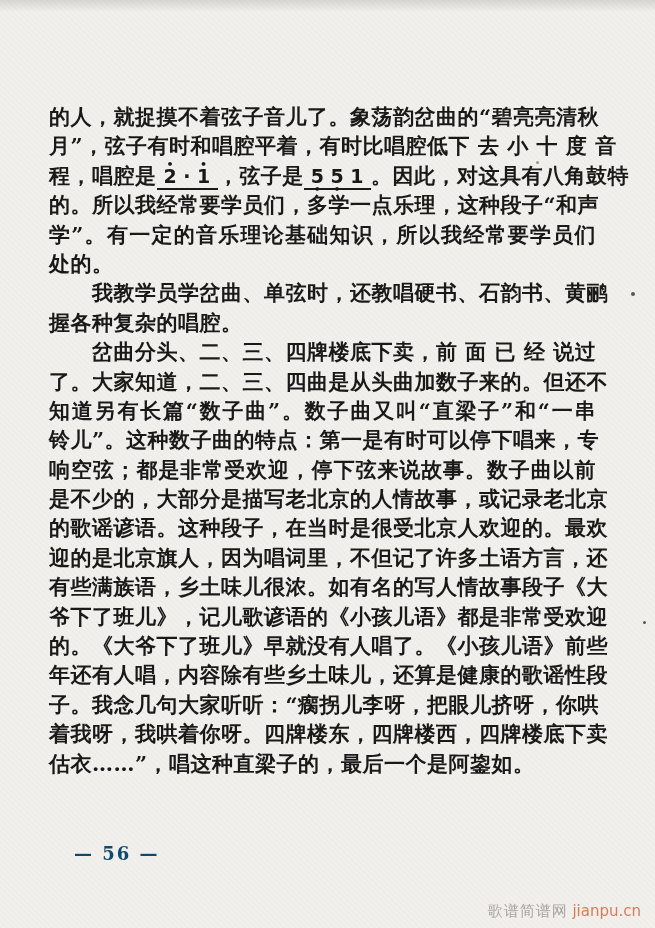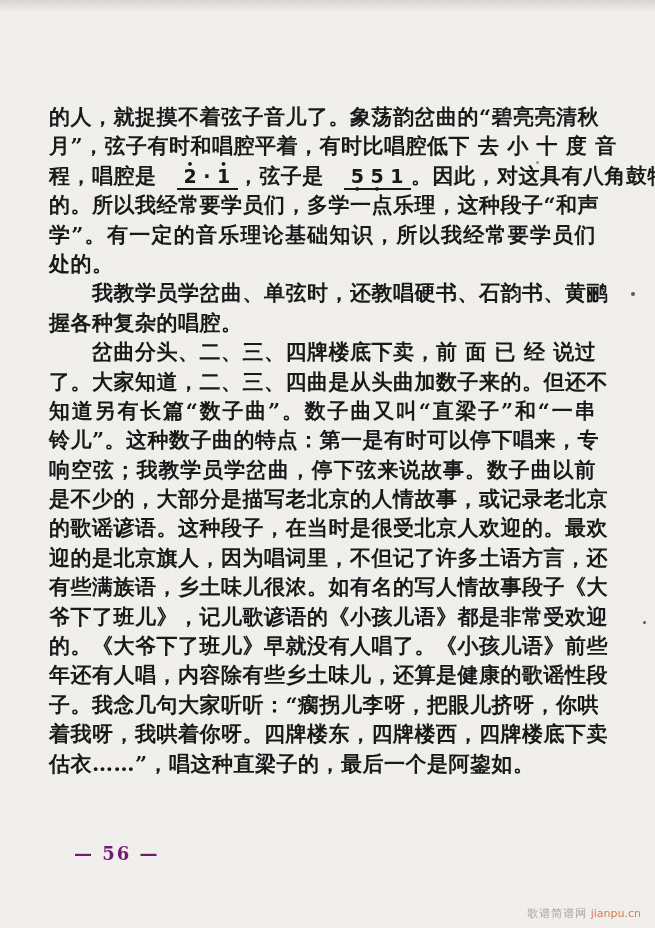--- a/index.html
+++ b/index.html
@@ -38,21 +38,20 @@
   }
   .line.end { text-align-last:left; }
   
   .notation {
     display:inline-block;
     border-bottom:2px solid #1a1a1a;
     padding:0 4px 1px 4px;
     line-height:1;
     vertical-align:baseline;
     font-family:"DejaVu Sans","Liberation Sans",sans-serif;
-    margin-left:20px;
   }
   .note {
     position:relative;
     display:inline-block;
     padding:0 3px;
     font-size:19px;
     font-weight:bold;
   }
   .note.dot-above::after {
     content:"\2022";
@@ -61,26 +60,26 @@
     font-size:11px;
   }
   .note.dot-below::after {
     content:"\2022";
     position:absolute; bottom:-0.85em; left:50%;
     transform:translateX(-50%);
     font-size:11px;
   }
   .page-number {
     position:absolute; left:74px; top:843px;
-    font-size:18px; font-weight:bold; color:#701a75;
+    font-size:18px; font-weight:bold; color:#0c4a6e;
     letter-spacing:2px;
   }
   .watermark {
     position:absolute; right:14px; bottom:7px;
-    font-size:11px;
+    font-size:15px;
     font-family:"DejaVu Sans","Liberation Sans",sans-serif;
     white-space:nowrap;
   }
   .watermark .site { letter-spacing:1px; }
   
   .speck { position:absolute; background:#5a5852; border-radius:50%; }
   .speck.s1 { left:631px; top:292px; width:4px; height:4px; }
   .speck.s2 { left:643px; top:621px; width:3px; height:3px; }
   .speck.s3 { left:536px; top:161px; width:3px; height:3px; opacity:.6; }
   .speck.s4 { left:588px; top:207px; width:9px; height:2px; border-radius:1px; opacity:.5; }
@@ -97,21 +96,21 @@
     <div class="line"><span>程，唱腔是</span><span class="notation"><span class="note dot-above">2</span><span class="note">·</span><span class="note dot-above">1</span></span><span>，弦子是</span><span class="notation"><span class="note dot-below">5</span><span class="note dot-below">5</span><span class="note">1</span></span><span>。因此，对这具有八角鼓特</span></div>
     <div class="line">的。所以我经常要学员们，多学一点乐理，这种段子“和声</div>
     <div class="line">学”。有一定的音乐理论基础知识，所以我经常要学员们</div>
     <div class="line end">处的。</div>
     <div class="line">　　我教学员学岔曲、单弦时，还教唱硬书、石韵书、黄鹂</div>
     <div class="line end">握各种复杂的唱腔。</div>
     <div class="line">　　岔曲分头、二、三、四牌楼底下卖，前 面 已 经 说过</div>
     <div class="line">了。大家知道，二、三、四曲是从头曲加数子来的。但还不</div>
     <div class="line">知道另有长篇“数子曲”。数子曲又叫“直梁子”和“一串</div>
     <div class="line">铃儿”。这种数子曲的特点：第一是有时可以停下唱来，专</div>
-    <div class="line">响空弦；我教学员学岔曲，停下弦来说故事。数子曲以前</div>
+    <div class="line">响空弦；都是非常受欢迎，停下弦来说故事。数子曲以前</div>
     <div class="line">是不少的，大部分是描写老北京的人情故事，或记录老北京</div>
     <div class="line">的歌谣谚语。这种段子，在当时是很受北京人欢迎的。最欢</div>
     <div class="line">迎的是北京旗人，因为唱词里，不但记了许多土语方言，还</div>
     <div class="line">有些满族语，乡土味儿很浓。如有名的写人情故事段子《大</div>
     <div class="line">爷下了班儿》，记儿歌谚语的《小孩儿语》都是非常受欢迎</div>
     <div class="line">的。《大爷下了班儿》早就没有人唱了。《小孩儿语》前些</div>
     <div class="line">年还有人唱，内容除有些乡土味儿，还算是健康的歌谣性段</div>
     <div class="line">子。我念几句大家听听：“瘸拐儿李呀，把眼儿挤呀，你哄</div>
     <div class="line">着我呀，我哄着你呀。四牌楼东，四牌楼西，四牌楼底下卖</div>
     <div class="line end">估衣……”，唱这种直梁子的，最后一个是阿鋆如。</div>

